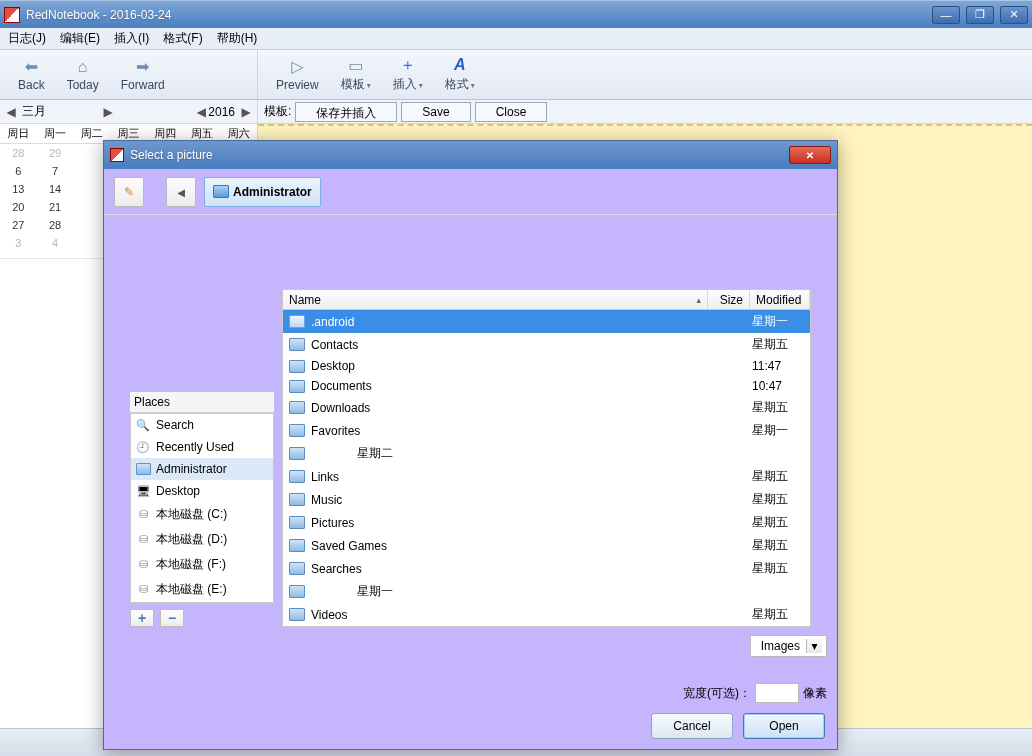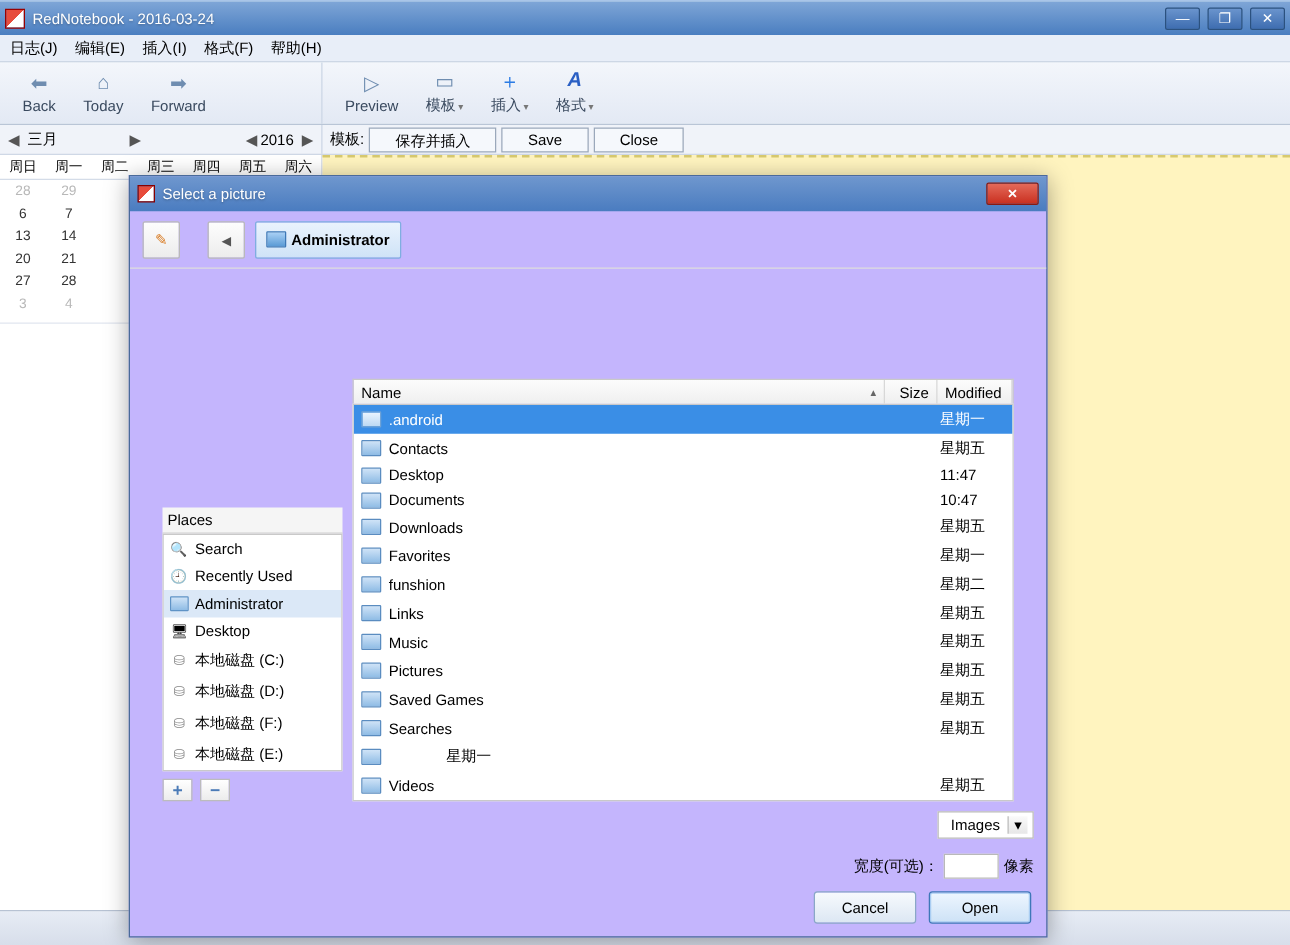--- a/index.html
+++ b/index.html
@@ -76,21 +76,21 @@
 .fl-header .sortarr { margin-left: auto; font-size: 9px; color: #666; }
 .fl-body { flex: 1; border: 1px solid #c9c9c9; background: #fff; overflow-y: scroll; }
 .fl-row { display: flex; align-items: center; padding: 3px 6px; cursor: pointer; }
 .fl-row.sel { background: #3a8ee6; color: #fff; }
 .fl-row .fico { width: 16px; height: 13px; background: linear-gradient(#cfe3f7,#8fbce5); border: 1px solid #5a8cc0; border-radius: 1px; margin-right: 6px; }
 .fl-row.sel .fico { background: linear-gradient(#eaf4ff,#bcd9f3); border-color: #6fa2d6; }
 .fl-row .fname { flex: 1; }
 .fl-row .fsize { width: 42px; text-align: right; }
 .fl-row .fmod { width: 56px; text-align: left; padding-left: 4px; }
 
-.dlg-lower { padding: 8px 10px 0 10px; display: flex; flex-direction: column; gap: 12px; }
+.dlg-lower { padding: 8px 10px 0 10px; display: flex; flex-direction: column; gap: 26px; }
 .filter-row { display: flex; justify-content: flex-end; }
 .filter-row select, .filter-combo { border: 1px solid #b9b9b9; background: #fff; height: 22px; padding: 0 4px; display: flex; align-items: center; }
 .filter-combo { display: inline-flex; }
 .filter-combo .val { padding: 0 6px; }
 .filter-combo .dd { width: 16px; border-left: 1px solid #b9b9b9; display: flex; align-items: center; justify-content: center; background: linear-gradient(#fafafa,#e7e7e7); cursor: pointer; }
 .width-row { display: flex; align-items: center; gap: 4px; justify-content: flex-end; }
 .width-row input { width: 44px; height: 20px; border: 1px solid #b9b9b9; padding: 0 2px; }
 
 .dlg-footer { height: 46px; display: flex; align-items: center; justify-content: flex-end; gap: 10px; padding: 0 12px; }
 .dlg-footer button { width: 82px; height: 26px; border: 1px solid #8aa7c7; background: linear-gradient(#f7fafd,#dce7f3); cursor: pointer; border-radius: 3px; }
@@ -361,21 +361,20 @@
             <span class="fmod">星期五</span>
           </div>
           <div class="fl-row">
             <span class="fico"></span>
             <span class="fname">Favorites</span>
             <span class="fsize"></span>
             <span class="fmod">星期一</span>
           </div>
           <div class="fl-row">
             <span class="fico"></span>
-            <span class="fname">funshion</span>
             <span class="fsize"></span>
             <span class="fmod">星期二</span>
           </div>
           <div class="fl-row">
             <span class="fico"></span>
             <span class="fname">Links</span>
             <span class="fsize"></span>
             <span class="fmod">星期五</span>
           </div>
           <div class="fl-row">

